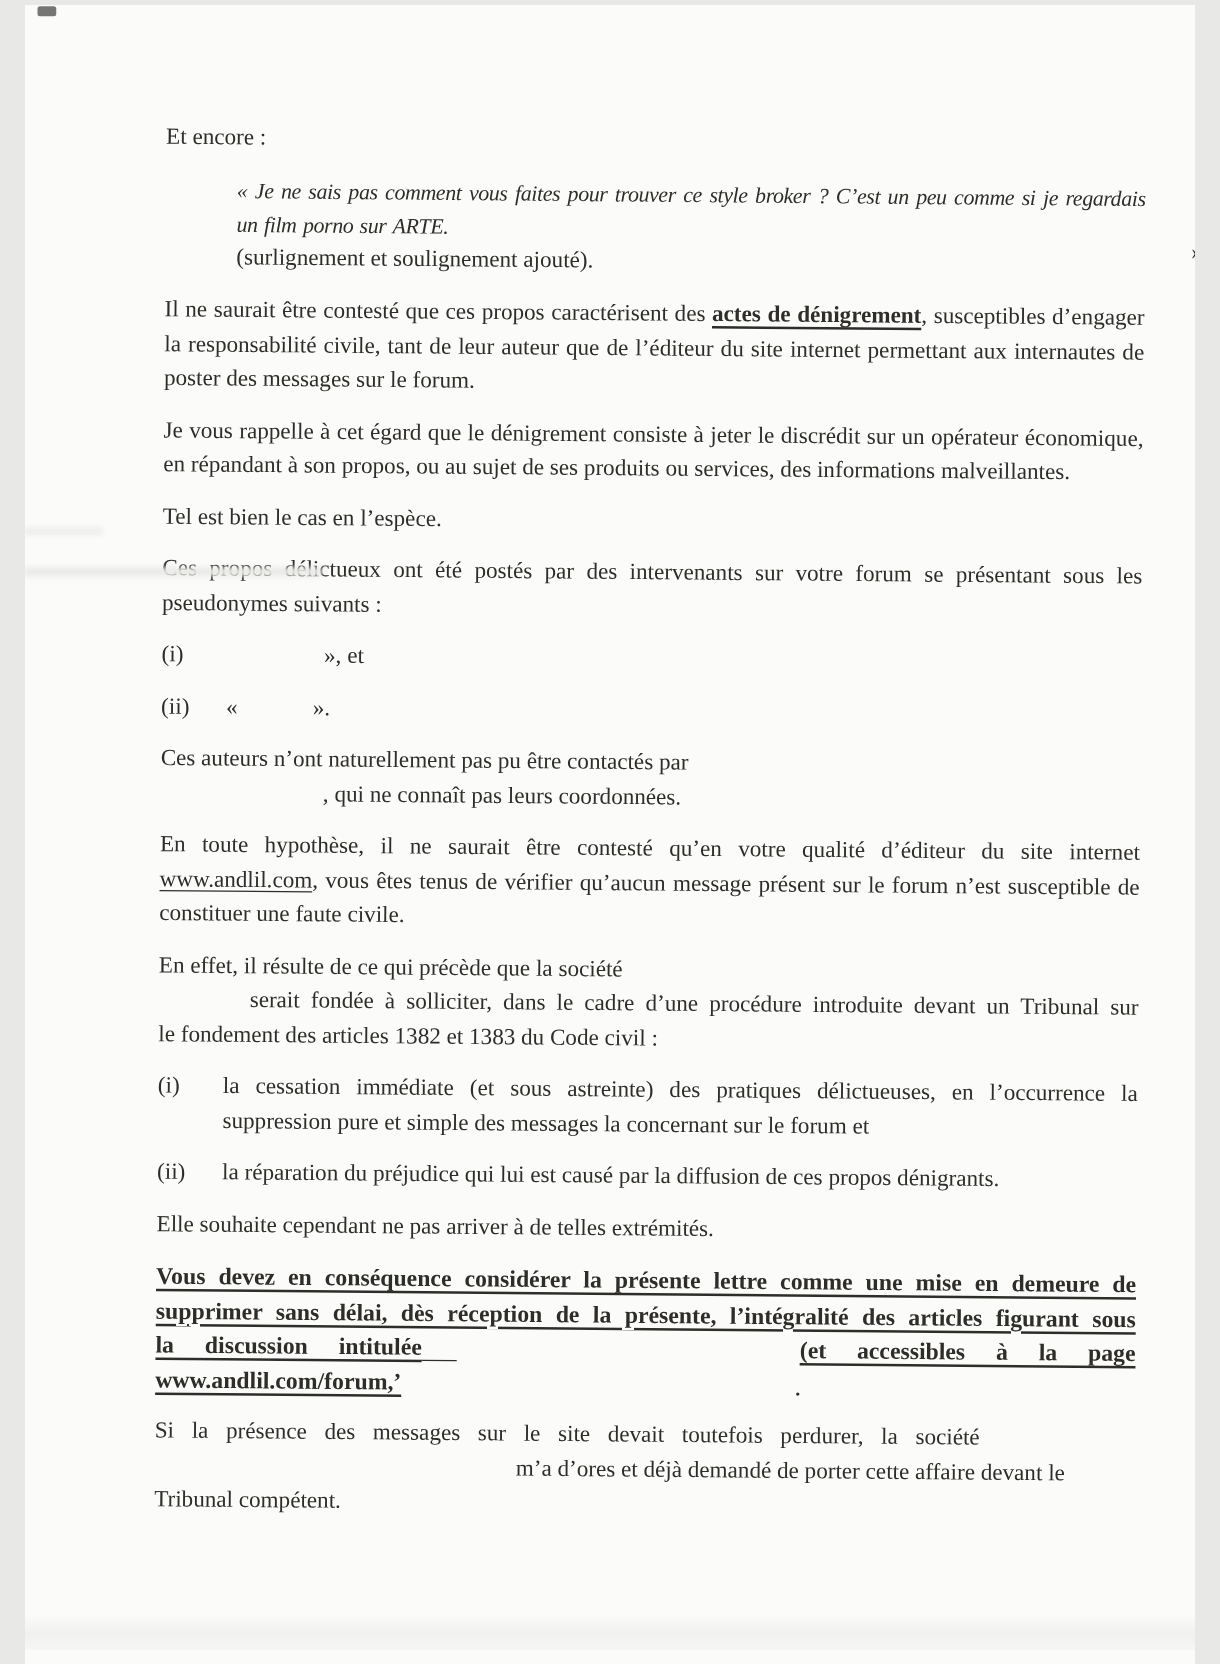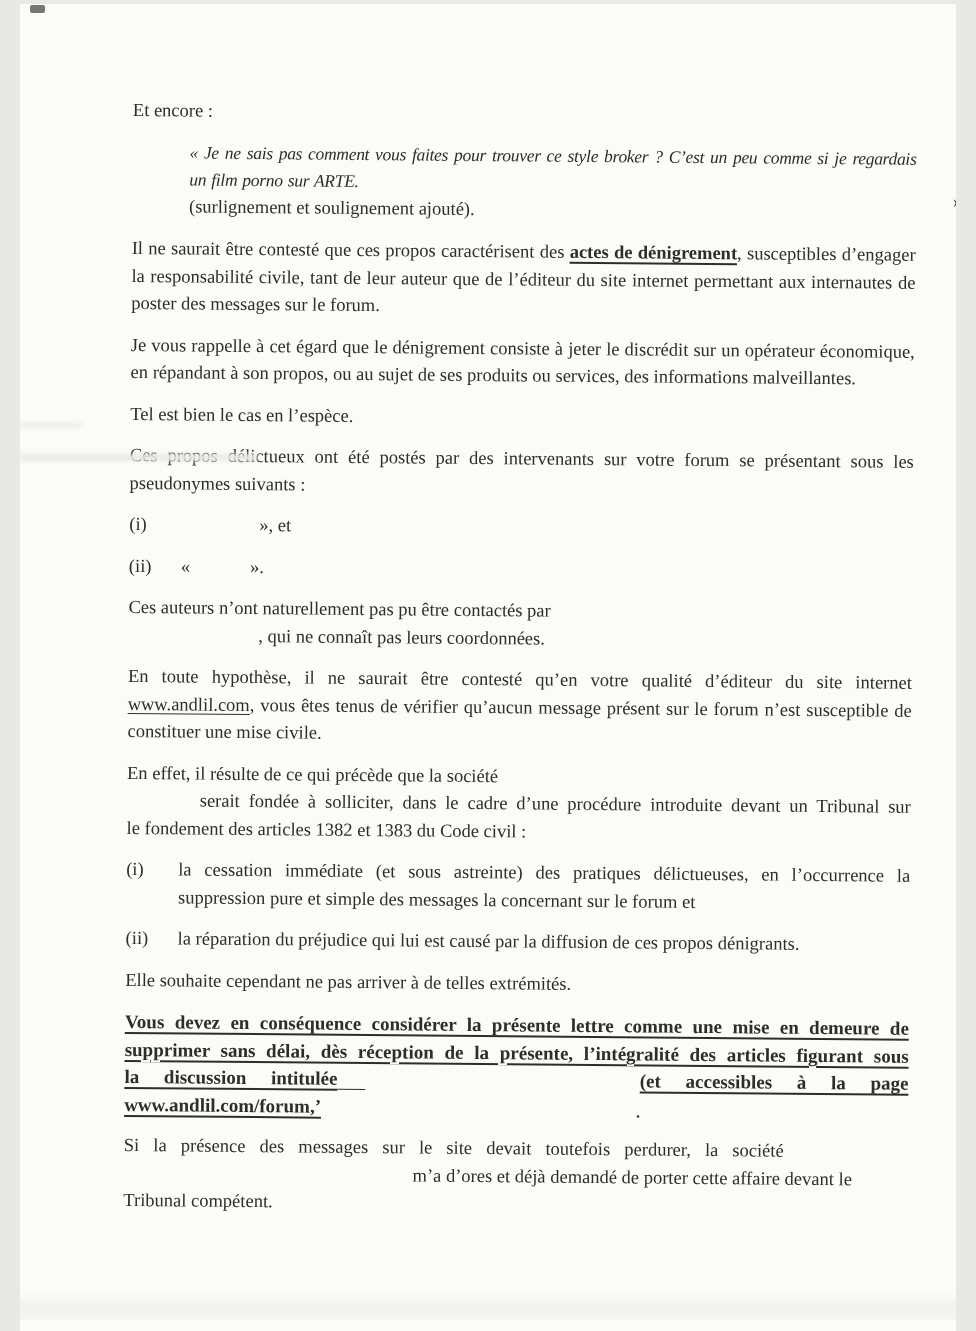--- a/index.html
+++ b/index.html
@@ -81,21 +81,21 @@
     <div class="item">
       <span class="marker">(ii)</span>
       <span>«</span><span class="gap w60"></span><span>».</span>
     </div>
 
     <p class="para">
       <span class="line"><span>Ces auteurs n’ont naturellement pas pu être contactés par</span></span>
       <span class="line"><span class="gap w130"></span><span>, qui ne connaît pas leurs coordonnées.</span></span>
     </p>
 
-    <p class="para justify"><span>En toute hypothèse, il ne saurait être contesté qu’en votre qualité d’éditeur du site internet </span><span class="u">www.andlil.com</span><span>, vous êtes tenus de vérifier qu’aucun message présent sur le forum n’est susceptible de constituer une mise civile.</span></p>
+    <p class="para justify"><span>En toute hypothèse, il ne saurait être contesté qu’en votre qualité d’éditeur du site internet </span><span class="u">www.andlil.com</span><span>, vous êtes tenus de vérifier qu’aucun message présent sur le forum n’est susceptible de constituer une faute civile.</span></p>
 
     <p class="para">
       <span class="line"><span>En effet, il résulte de ce qui précède que la société</span></span>
       <span class="line jlast"><span class="gap w64"></span> <span>serait fondée à solliciter, dans le cadre d’une procédure introduite devant un Tribunal sur</span></span>
       <span class="line"><span>le fondement des articles 1382 et 1383 du Code civil :</span></span>
     </p>
 
     <div class="item justify">
       <span class="marker">(i)</span>
       <span>la cessation immédiate (et sous astreinte) des pratiques délictueuses, en l’occurrence la suppression pure et simple des messages la concernant sur le forum et</span>

